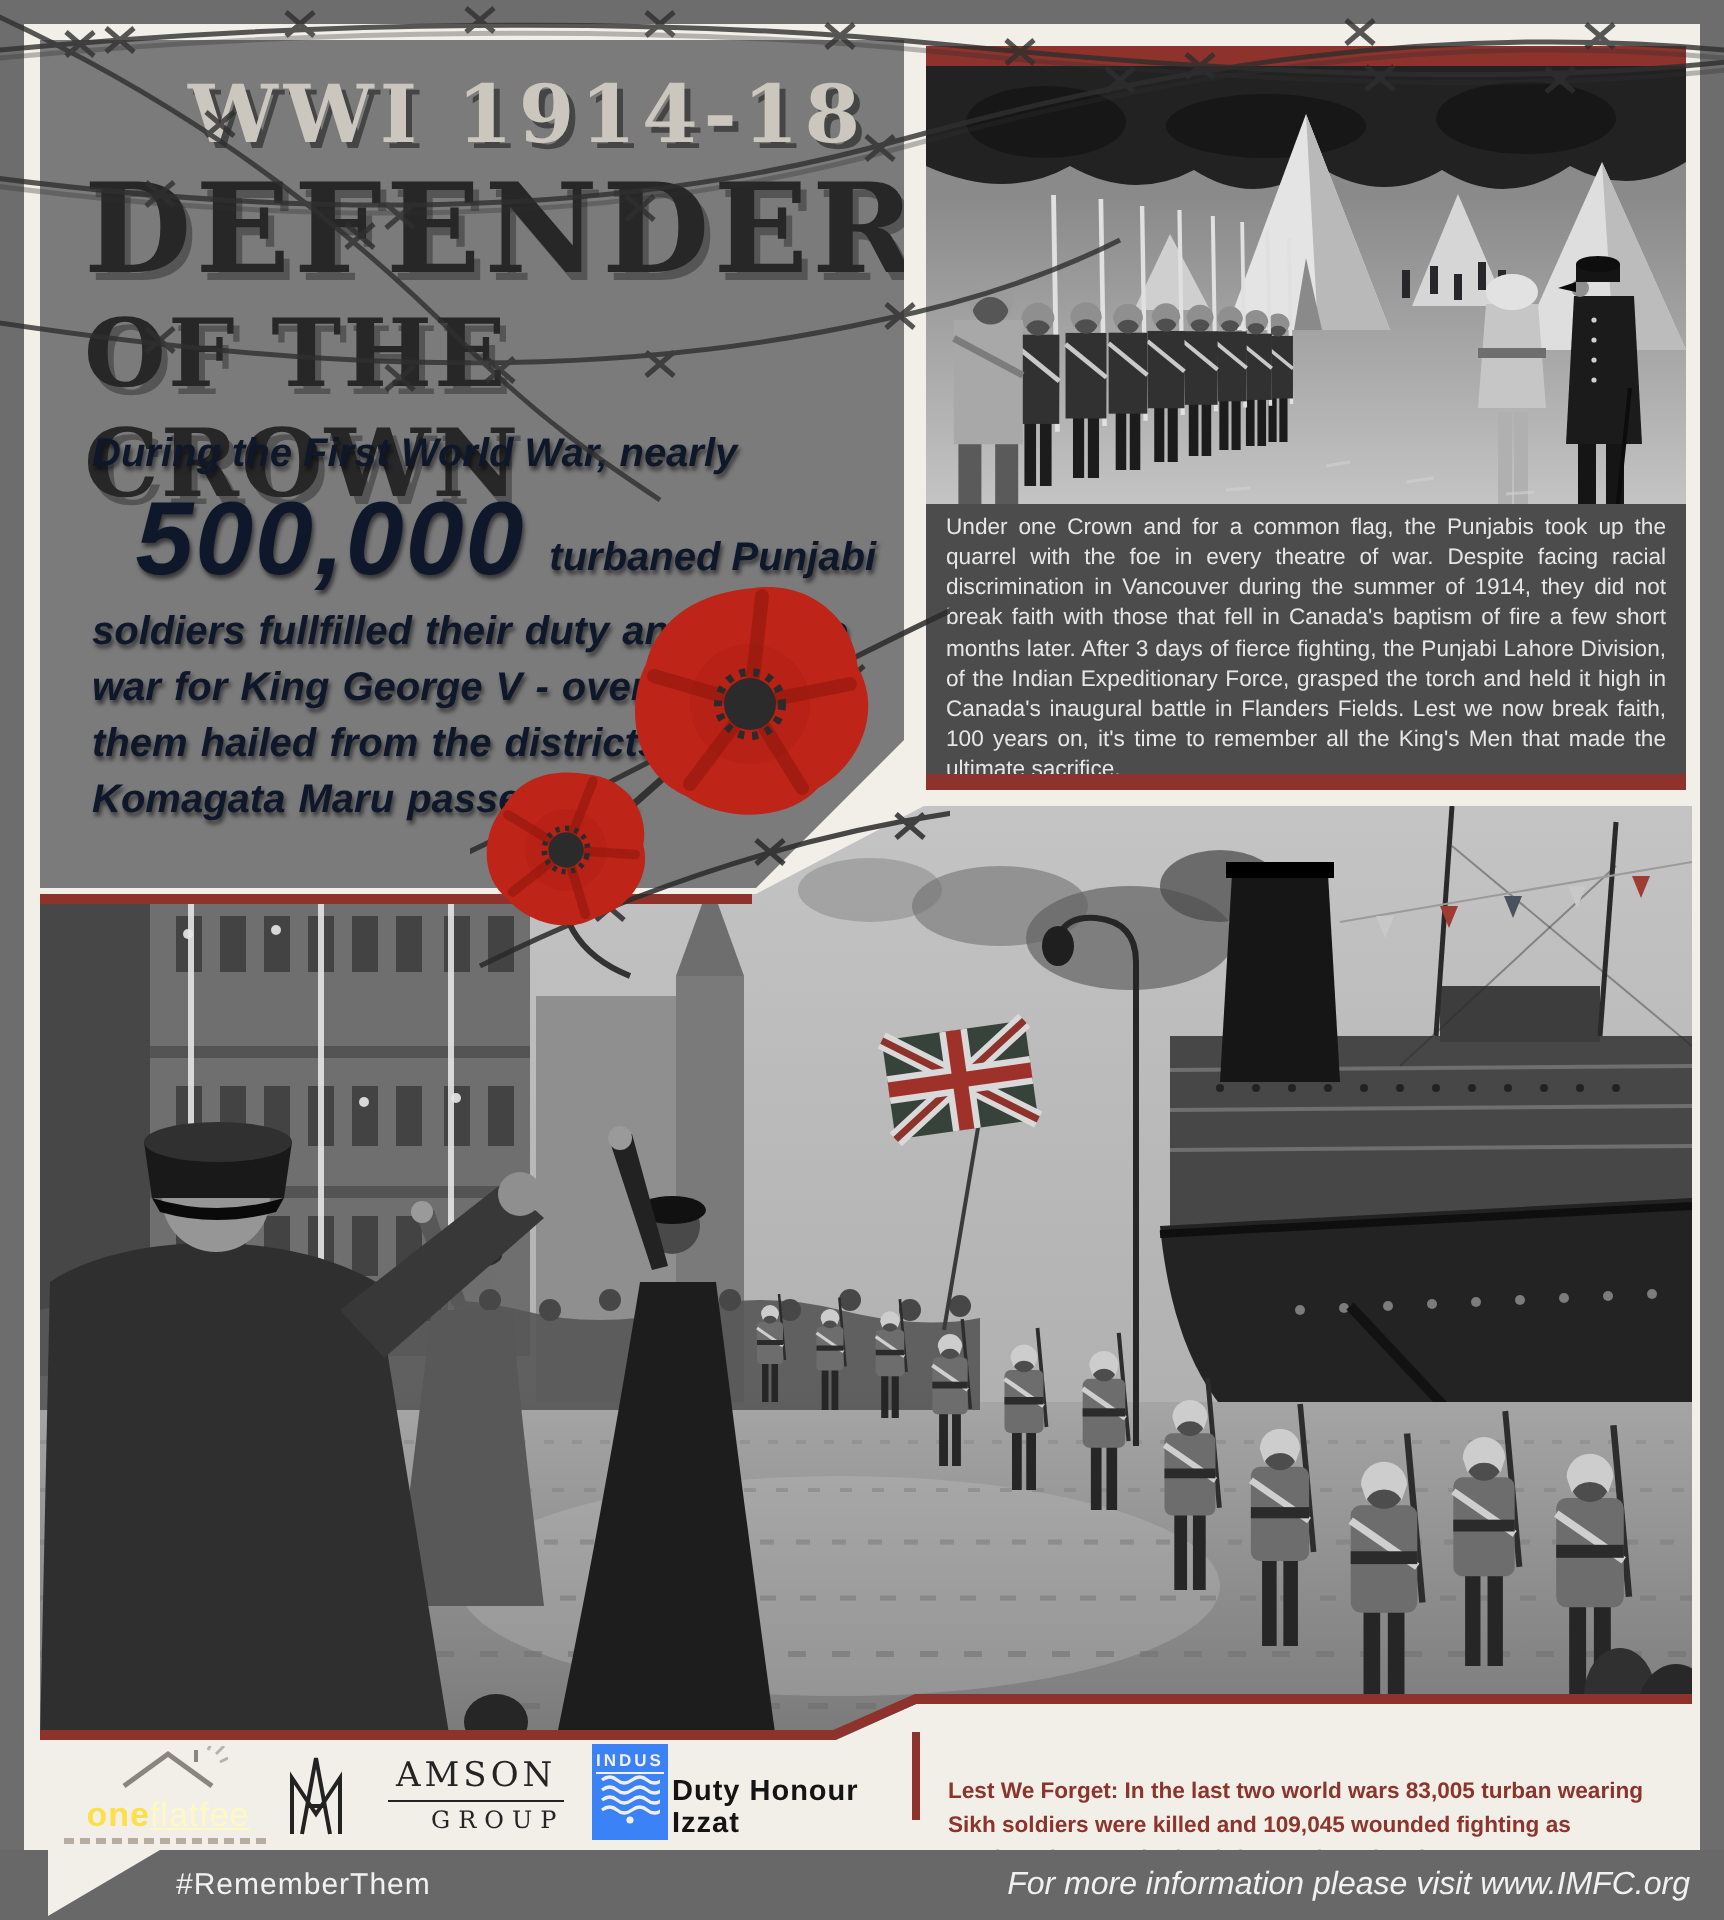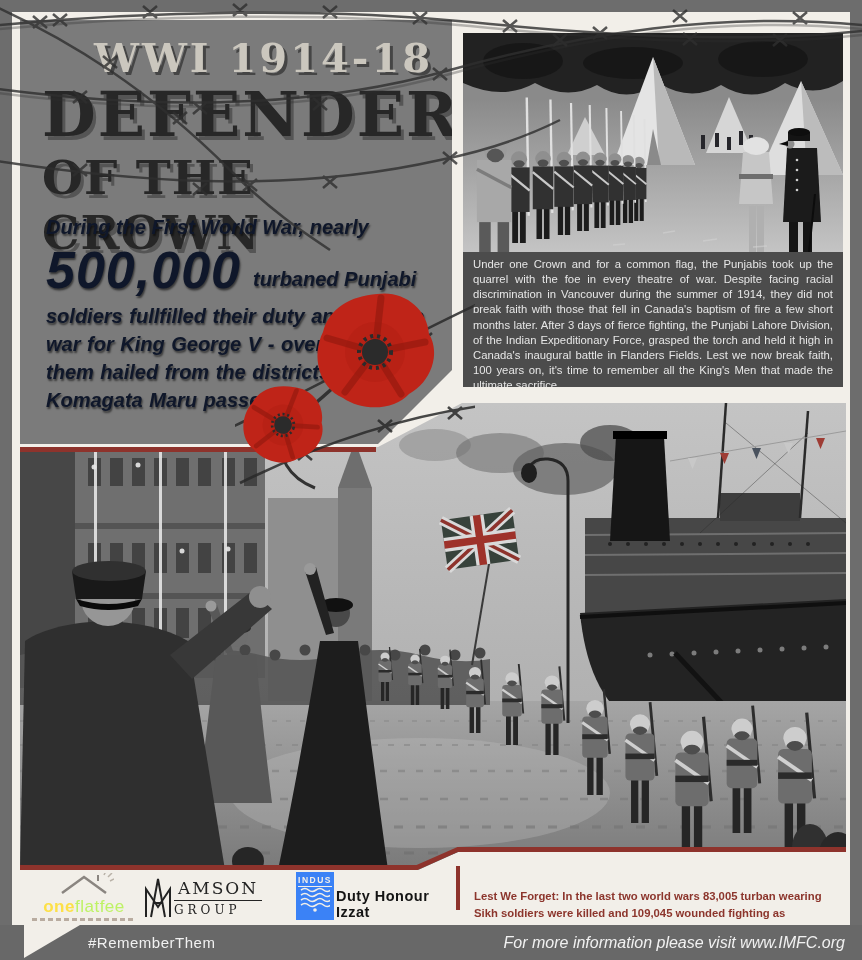--- a/index.html
+++ b/index.html
@@ -15,53 +15,53 @@
           clip-path:polygon(0 0,432px 0,432px 350px,358px 424px,0 424px);z-index:2;}
   .era{position:absolute;left:26px;top:14px;font-family:"DejaVu Serif",serif;font-weight:bold;
           font-size:40px;letter-spacing:3px;color:#cbc7be;text-shadow:3px 3px 0 #454545;margin-left:48px;}
   .title1{position:absolute;left:22px;top:58px;font-family:"DejaVu Serif",serif;font-weight:bold;
           font-size:62px;letter-spacing:2px;color:#272727;text-shadow:3px 4px 0 rgba(15,15,15,.35);}
   .title2{position:absolute;left:22px;top:130px;font-family:"DejaVu Serif",serif;font-weight:bold;
           font-size:47px;letter-spacing:1px;color:#272727;text-shadow:3px 4px 0 rgba(15,15,15,.35);}
   .intro{position:absolute;left:26px;top:194px;width:392px;color:#0f172a;
           font-weight:bold;font-style:italic;text-shadow:1px 2px 2px rgba(0,0,0,.55);}
   .intro-lead{font-size:20px;line-height:26px;}
-  .intro-numrow{display:flex;align-items:flex-end;margin-top:2px;}
+  .intro-numrow{display:flex;align-items:flex-end;margin-top:2px;justify-content:flex-end;}
   .intro-number{font-size:52px;line-height:56px;letter-spacing:1px;}
   .intro-number-suffix{font-size:20px;padding:0 0 7px 12px;}
   .intro-body{font-size:20px;line-height:28px;margin-top:4px;word-spacing:1px;}
 
   
   .right-panel{position:absolute;left:456px;top:16px;width:394px;height:386px;background:#f2efe9;
           box-sizing:border-box;padding:7px;z-index:2;}
-  .right-inner{width:380px;height:372px;display:flex;flex-direction:column;align-items:center;}
+  .right-inner{width:380px;height:372px;display:flex;flex-direction:column;}
   .redbar-top{height:10px;background:#8e332c;}
   .right-photo{height:219px;overflow:hidden;background:#6a6a6a;}
   .right-text{flex:1;background:#4c4c4c;color:#e6e6e6;font-size:11.3px;line-height:1.34;
           text-align:justify;padding:5px 10px 2px 10px;overflow:hidden;}
   .redbar-bottom{height:8px;background:#8e332c;}
 
   
   .big-photo{position:absolute;left:20px;top:403px;width:826px;height:467px;z-index:2;overflow:hidden;
           clip-path:polygon(0 44px,358px 44px,442px 0,826px 0,826px 449px,438px 449px,398px 467px,0 467px);}
 
   
   .wire-overlay{position:absolute;left:0;top:0;width:862px;height:270px;z-index:6;pointer-events:none;}
   .poppies{position:absolute;left:235px;top:278px;width:240px;height:215px;z-index:7;pointer-events:none;}
 
   
   .sponsor-strip{position:absolute;left:20px;top:871px;width:425px;height:54px;z-index:3;}
   .oneflatfee{position:absolute;left:4px;top:2px;width:120px;text-align:center;}
   .off-text{font-size:17px;letter-spacing:.5px;line-height:16px;}
   .off-bold{font-weight:bold;color:#fde047;}
-  .off-light{color:#bef264;}
+  .off-light{color:#fef9c3;text-decoration:underline;}
   .off-tagline{height:3px;margin:3px 8px 0 8px;
           background:repeating-linear-gradient(90deg,#b9aca0 0 5px,transparent 5px 8px);}
   .amson{position:absolute;left:122px;top:4px;display:flex;align-items:center;}
-  .amson-textcol{margin-left:0;text-align:left;}
+  .amson-textcol{margin-left:20px;text-align:right;}
   .amson-name{display:inline-block;font-family:"DejaVu Serif",serif;font-size:17px;letter-spacing:2px;
           color:#242424;border-bottom:1.5px solid #242424;padding:0 4px 2px 4px;}
   .amson-sub{font-family:"DejaVu Serif",serif;font-size:12px;letter-spacing:4px;color:#242424;margin-top:2px;}
   .indus{position:absolute;left:276px;top:1px;width:38px;height:48px;background:#3b82f6;
           display:flex;flex-direction:column;align-items:center;}
   .indus-name{color:#f4efe8;font-size:8.5px;font-weight:bold;letter-spacing:1.5px;margin-top:3px;
           border-bottom:1px solid #f4efe8;padding-bottom:1px;}
   .motto{position:absolute;left:316px;top:17px;font-size:14.5px;font-weight:bold;color:#141414;
           letter-spacing:.5px;}
 

